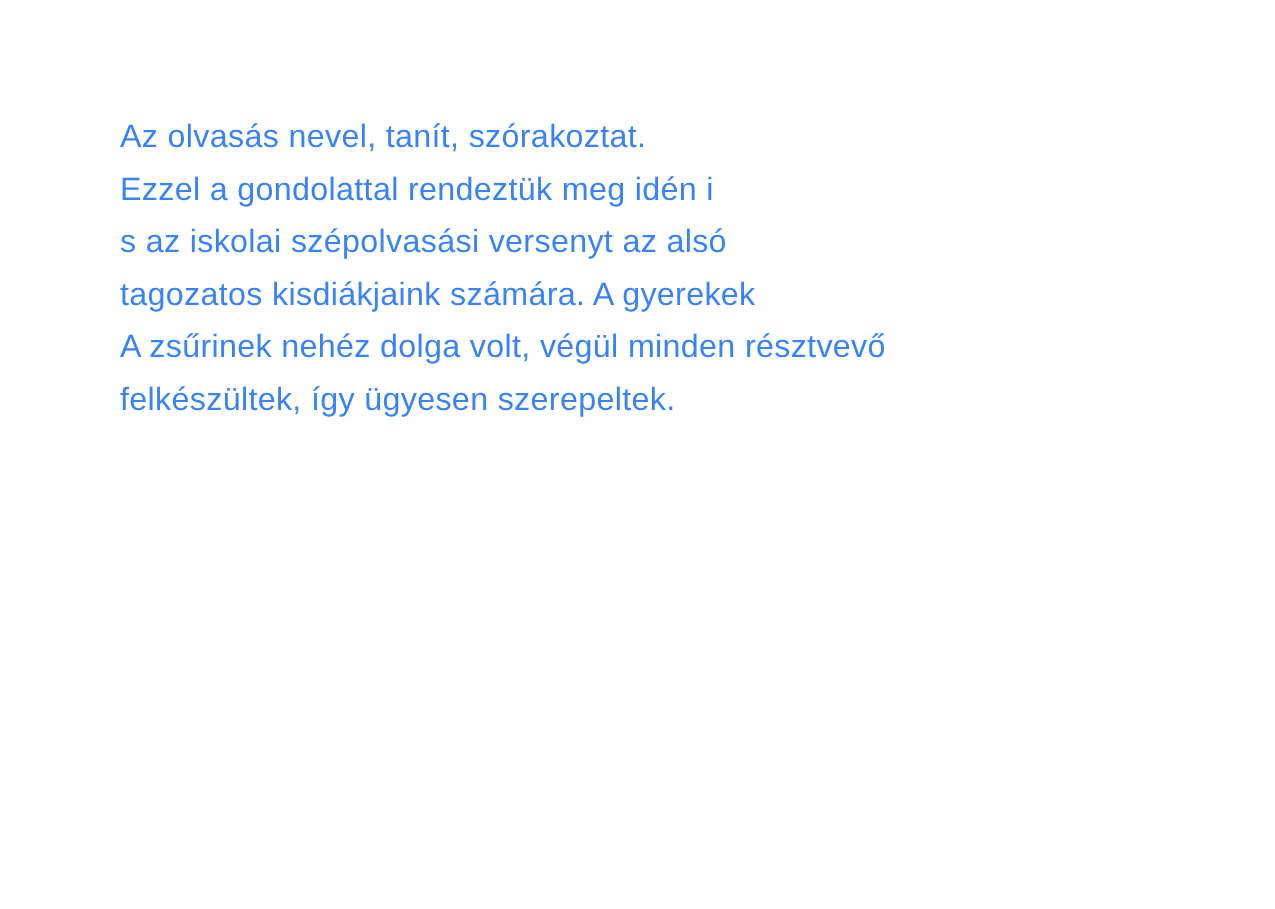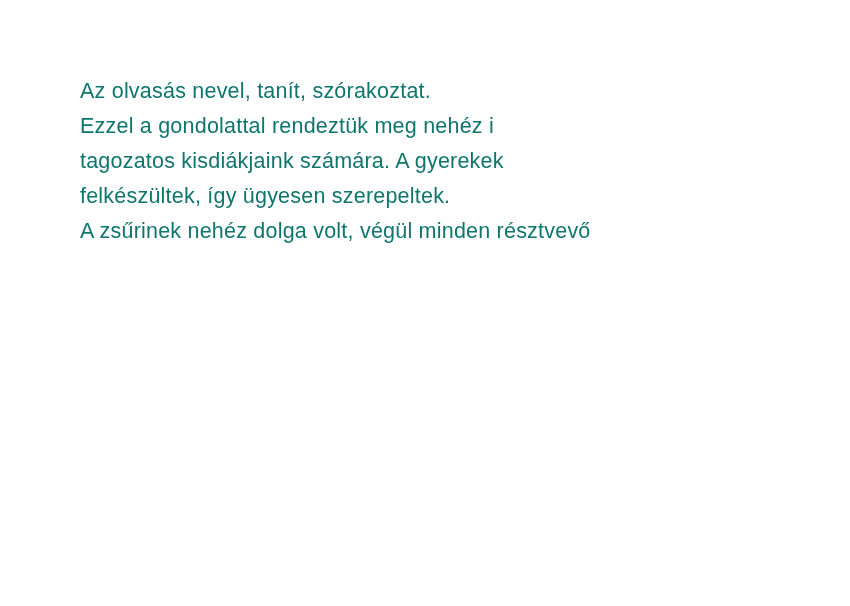--- a/index.html
+++ b/index.html
@@ -23,29 +23,30 @@
   }
   .text-block {
     position: absolute;
     left: 80px;
     top: 74px;
     width: 720px;
   }
   .text-line {
     font-size: 21.5px;
     line-height: 35px;
-    color: #0f766e;
+    color: #3b82f6;
     white-space: pre;
     letter-spacing: 0.01em;
   }
 </style>
 </head>
 <body>
 
 <div class="page">
   <div class="text-block">
     <div class="text-line">Az olvasás nevel, tanít, szórakoztat.</div>
-    <div class="text-line">Ezzel a gondolattal rendeztük meg nehéz i</div>
+    <div class="text-line">Ezzel a gondolattal rendeztük meg idén i</div>
+    <div class="text-line">s az iskolai szépolvasási versenyt az alsó</div>
     <div class="text-line">tagozatos kisdiákjaink számára. A gyerekek</div>
+    <div class="text-line">A zsűrinek nehéz dolga volt, végül minden résztvevő</div>
     <div class="text-line">felkészültek, így ügyesen szerepeltek.</div>
-    <div class="text-line">A zsűrinek nehéz dolga volt, végül minden résztvevő</div>
   </div>
 </div>
 
 </body></html>

